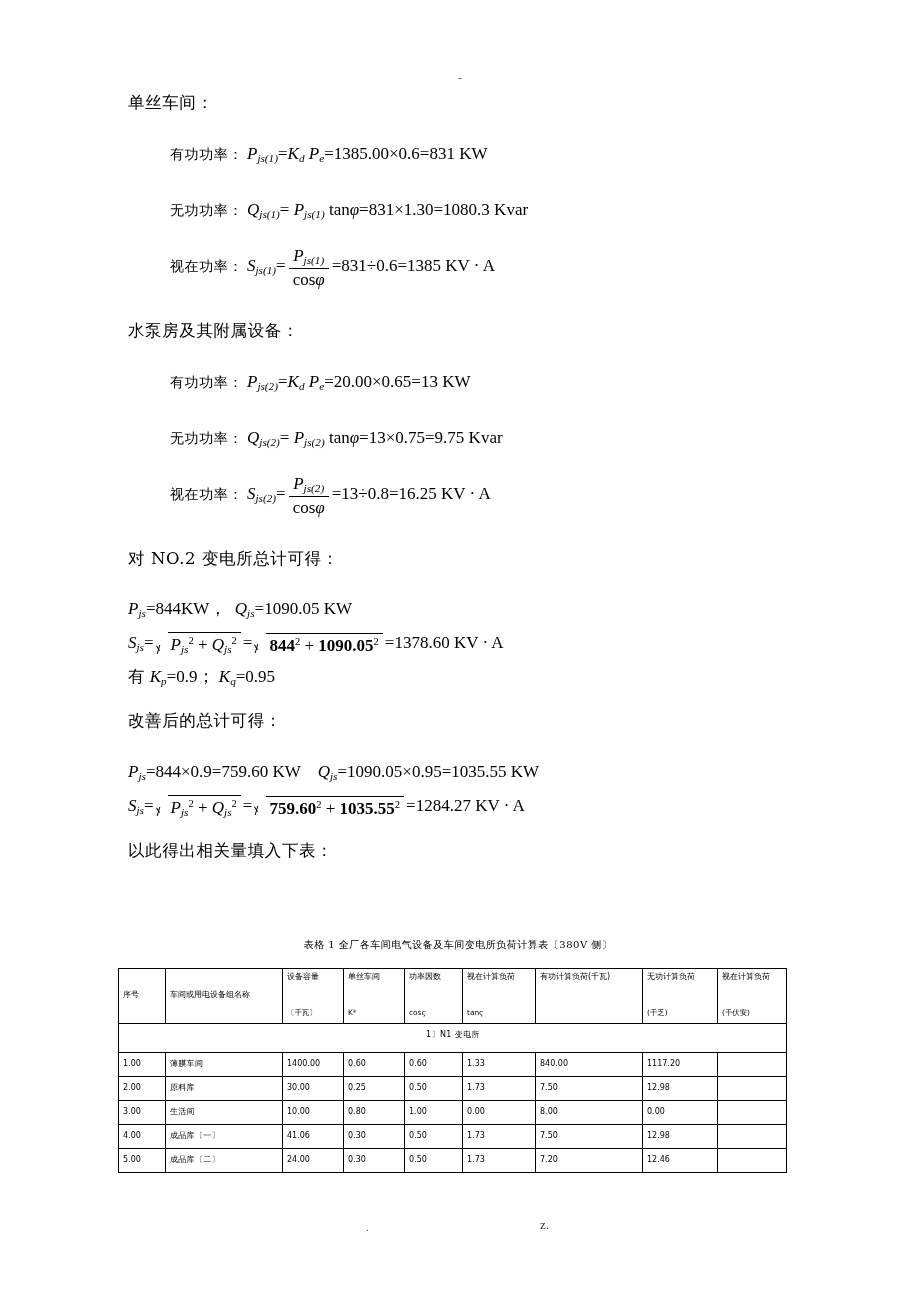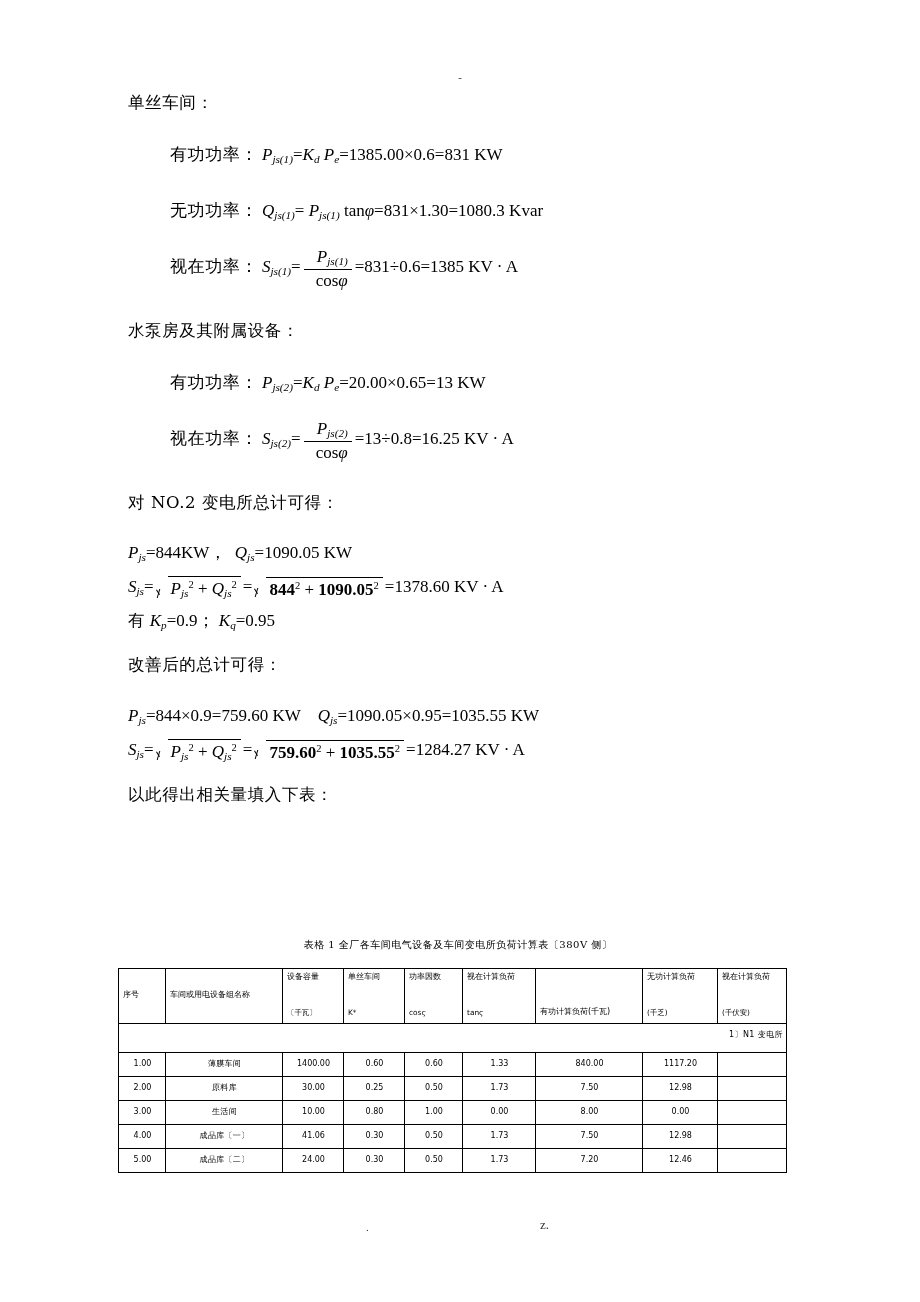--- a/index.html
+++ b/index.html
@@ -73,21 +73,21 @@
   .formula-row {
     display: block;
     white-space: nowrap;
     margin: 0 0 8px 0;
     padding-left: 42px;
     height: 48px;
     line-height: 48px;
   }
   .formula-row .label {
     font-family: "DejaVu Serif", "Liberation Serif", serif;
-    font-size: 17px;
+    font-size: 14px;
     letter-spacing: 0.6px;
   }
   .math {
     font-family: "Liberation Serif", serif;
     font-size: 17px;
     display: inline-block;
     vertical-align: middle;
     line-height: 1.05;
   }
   .math i {
@@ -103,34 +103,33 @@
   }
   .math sup {
     font-size: 0.62em;
     vertical-align: 0.56em;
   }
 
   
   .frac {
     display: inline-block;
     vertical-align: middle;
-    text-align: right;
+    text-align: center;
     position: relative;
     margin: 0 3px;
     line-height: 1.12;
   }
   .frac .num {
     display: block;
     padding: 0 4px 1px 4px;
     border-bottom: 1.1px solid #000;
   }
   .frac .den {
     display: block;
     padding: 1px 4px 0 4px;
-    margin-left: 8px;
   }
 
   
   .sqrt {
     display: inline-block;
     vertical-align: middle;
     position: relative;
     padding-left: 12px;
     margin: 0 2px;
   }
@@ -212,21 +211,21 @@
     font-size: 8px;
   }
   .th-stack {
     display: flex;
     flex-direction: column;
     justify-content: space-between;
     height: 46px;
   }
   .th-mid {
     display: flex;
-    align-items: flex-end;
+    align-items: flex-start;
     height: 46px;
   }
   .th-vcenter {
     display: flex;
     align-items: center;
     height: 46px;
   }
   .hdr-sub {
     font-size: 7.4px;
   }
@@ -234,29 +233,28 @@
     text-align: center;
     height: 22px;
     vertical-align: middle;
     font-family: "DejaVu Sans", "Liberation Sans", sans-serif;
     font-size: 8.5px;
     letter-spacing: 0.4px;
   }
   .section-row .sec-inner {
     display: flex;
     align-items: center;
-    justify-content: flex-end;
+    justify-content: center;
     height: 16px;
   }
   tbody.data-body td {
     height: 19px;
     vertical-align: middle;
     padding-top: 2px;
     padding-bottom: 2px;
-    text-align: center;
   }
   .cell-cn {
     font-family: "DejaVu Sans", "Liberation Sans", sans-serif;
     font-size: 8.2px;
     letter-spacing: 0.3px;
   }
   .cell-num {
     font-family: "DejaVu Serif", "Liberation Serif", serif;
     font-size: 8.4px;
   }
@@ -302,20 +300,24 @@
     <div class="gap-md"></div>
 
     
     <p class="cn-line section-title">水泵房及其附属设备：</p>
 
     <div class="formula-row">
       <span class="label">有功功率：</span>
       <span class="math"><i>P</i><sub>js(2)</sub>=<i>K</i><sub>d</sub>&nbsp;<i>P</i><sub>e</sub>=<span>20.00×0.65=13 KW</span></span>
     </div>
 
+    <div class="formula-row">
+      <span class="label">无功功率：</span>
+      <span class="math"><i>Q</i><sub>js(2)</sub>=&nbsp;<i>P</i><sub>js(2)</sub>&nbsp;<span class="up">tan</span><i>φ</i><span>=13×0.75=9.75 Kvar</span></span>
+    </div>
 
     <div class="formula-row">
       <span class="label">视在功率：</span>
       <span class="math"><i>S</i><sub>js(2)</sub>=<span class="frac"><span class="num"><i>P</i><sub>js(2)</sub></span><span class="den"><span class="up">cos</span><i>φ</i></span></span><span>=13÷0.8=16.25 KV · A</span></span>
     </div>
 
     <div class="gap-md"></div>
 
     
     <p class="cn-line">对 NO.2 变电所总计可得：</p>

